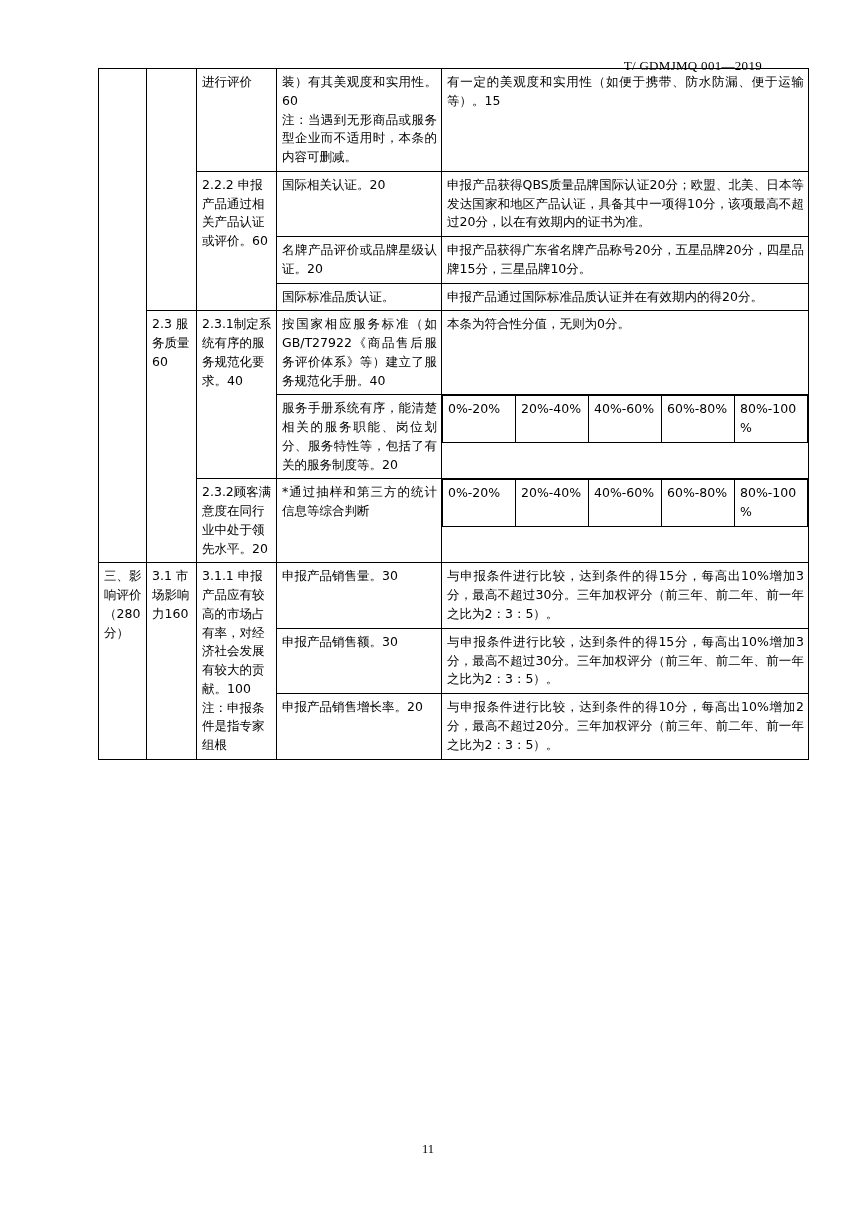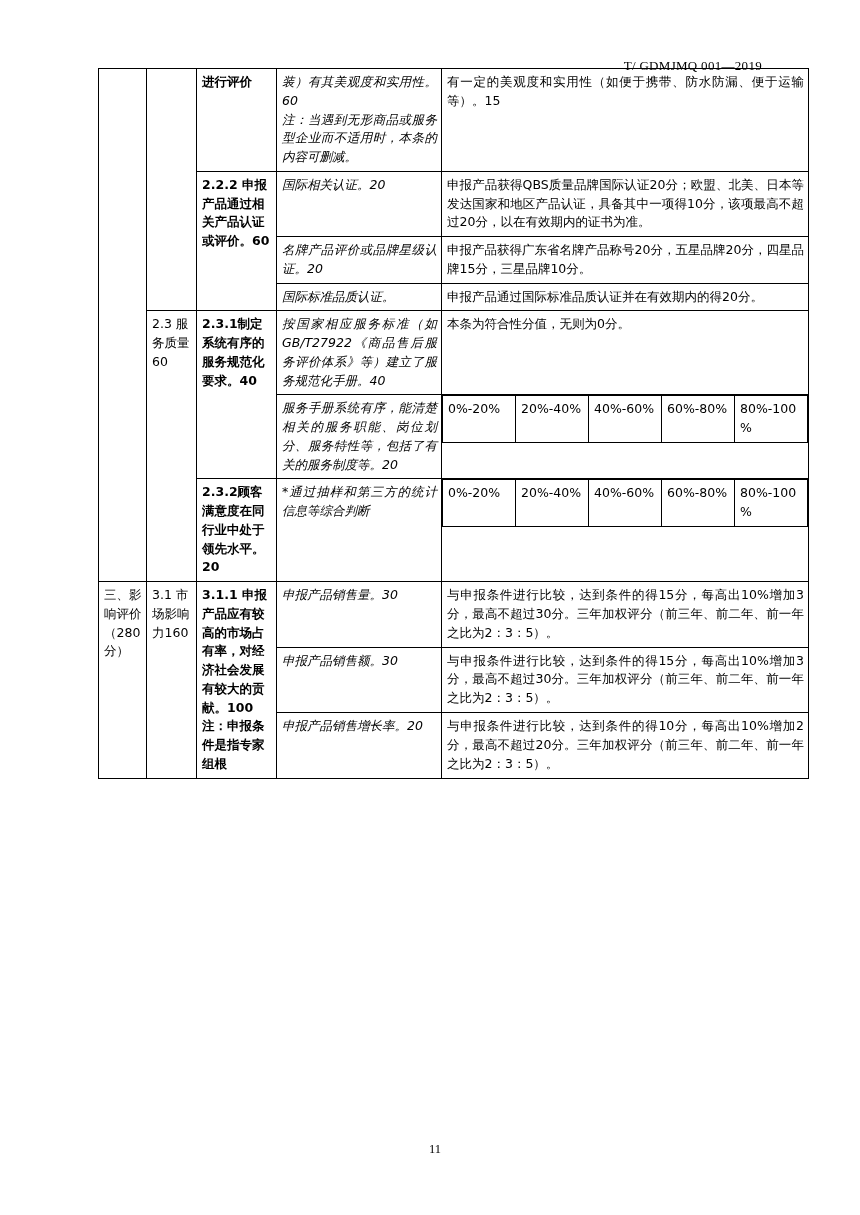--- a/index.html
+++ b/index.html
@@ -45,28 +45,28 @@
     vertical-align: top;
     padding: 4px 4px 4px 5px;
     font-size: 12.5px;
     line-height: 1.5;
     font-family: "DejaVu Sans", "Liberation Sans", sans-serif;
     word-wrap: break-word;
     overflow-wrap: break-word;
   }
   td.c1 { width: 48px; }
   td.c2 { width: 50px; }
-  td.c3 { width: 80px; font-weight: bold; }
-  td.c4 { width: 165px; font-style: italic; }
+  td.c3 { width: 80px; }
+  td.c4 { width: 165px; }
   td.c5 { width: 367px; }
   .justify { text-align: justify; text-justify: inter-ideograph; }
   .footer-page {
     position: absolute;
     bottom: 58px;
-    left: 16px;
+    left: 9px;
     width: 838px;
     text-align: center;
     font-size: 12.5px;
     font-family: "Liberation Serif", serif;
   }
   .sub-table {
     border-collapse: collapse;
     width: 100%;
     table-layout: fixed;
   }

